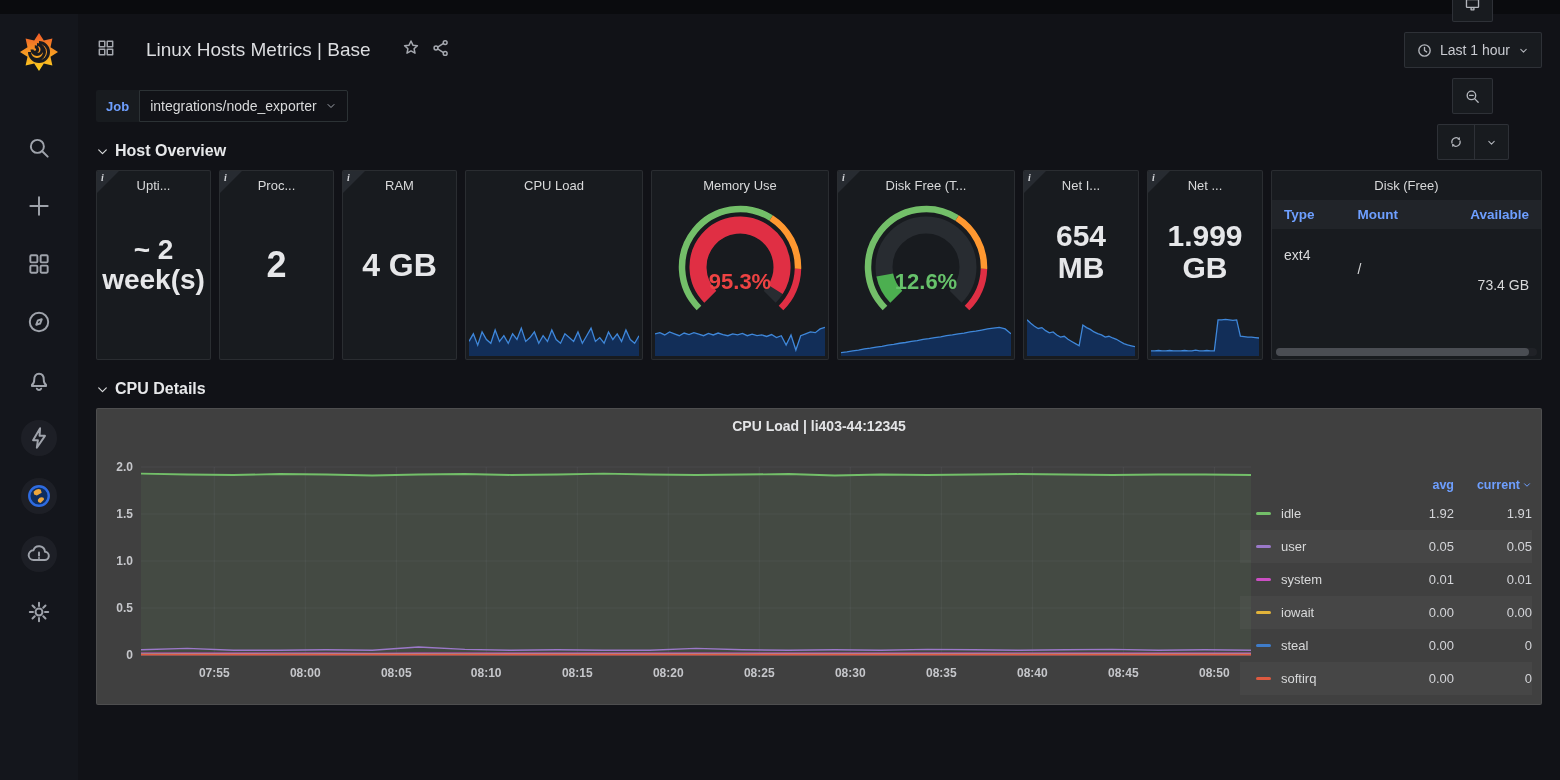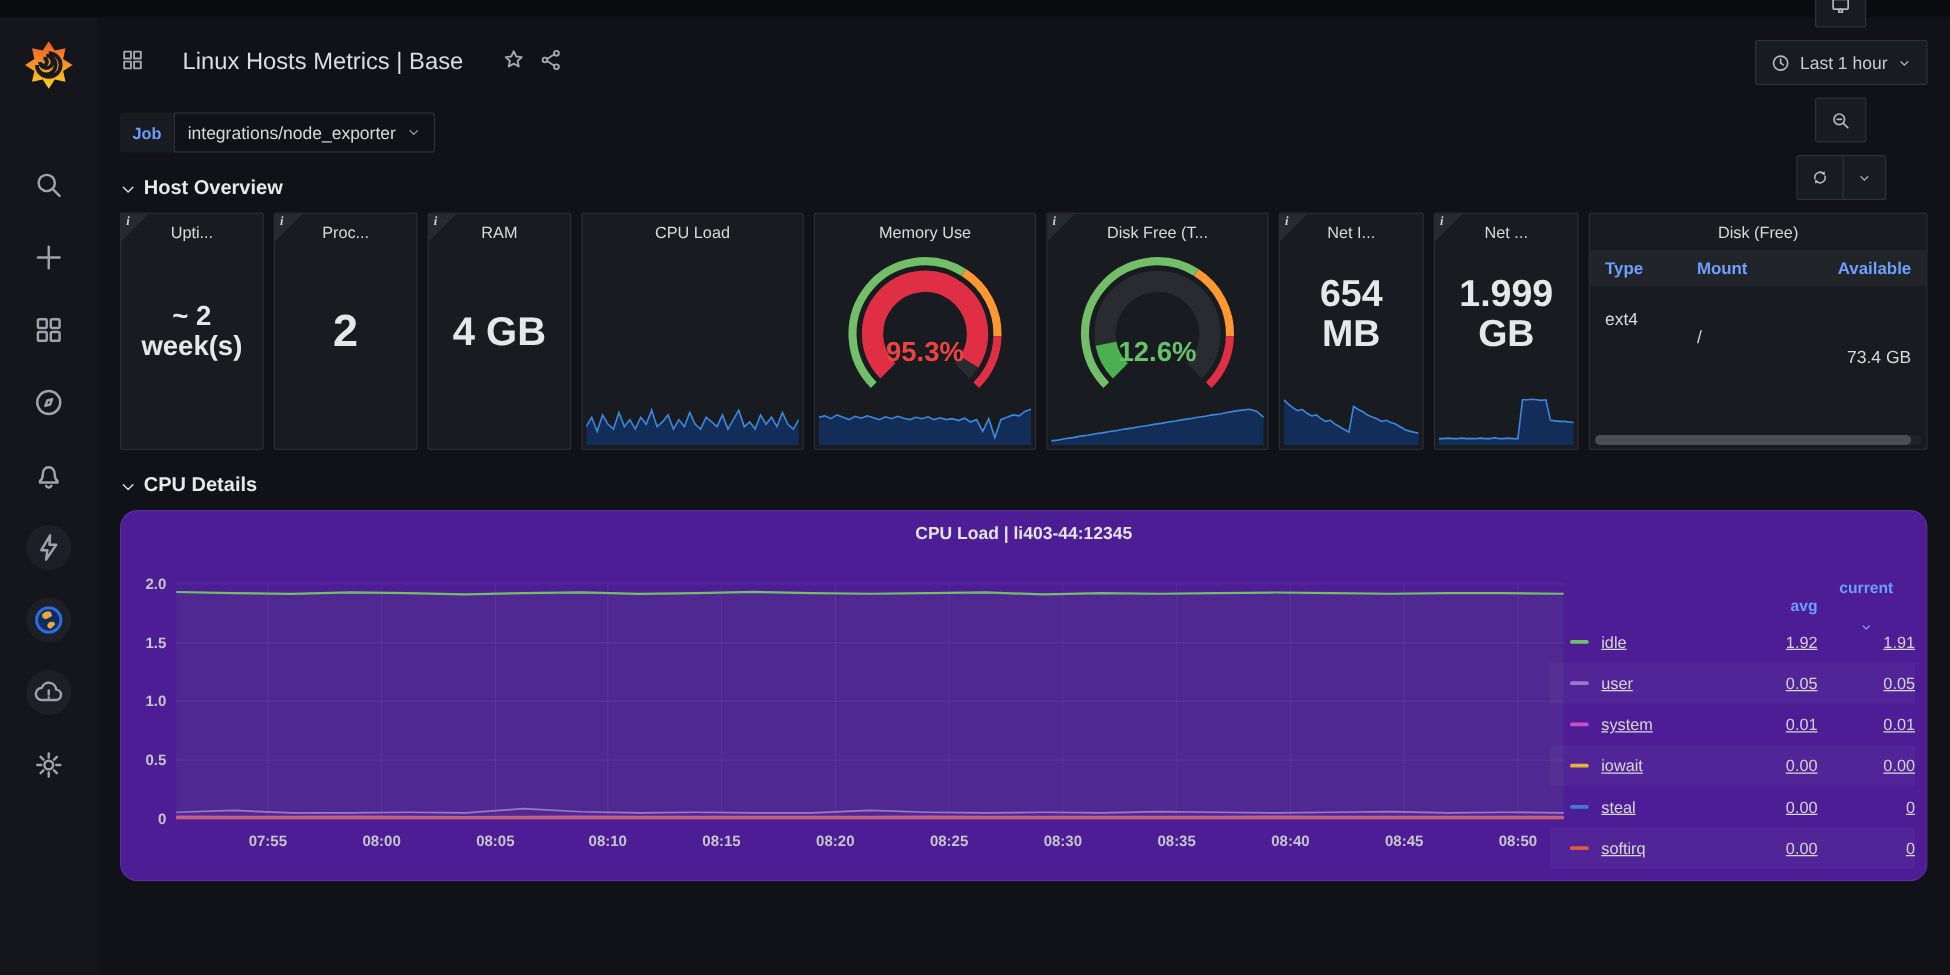--- a/index.html
+++ b/index.html
@@ -54,29 +54,29 @@
   .spark{position:absolute;left:3px;right:3px;bottom:3px;z-index:2;}
   .spark svg{display:block;width:100%;height:100%;}
   .gwrap{position:absolute;left:50%;top:20px;transform:translateX(-50%);z-index:1;}
   
   .tblhead{display:flex;background:#212429;margin-top:7px;padding:7px 12px;font-size:13.5px;font-weight:700;color:#6e9fff;}
   .tc1{width:30%;} .tc2{width:33%;} .tc3{width:37%;text-align:right;}
   .tblrow{display:flex;padding:4px 12px;font-size:14px;color:#d8d9da;}
   .hscroll{position:absolute;left:4px;right:4px;bottom:3px;height:8px;background:#202227;border-radius:4px;}
   .hthumb{width:97%;height:100%;background:#4a4d53;border-radius:4px;cursor:pointer;}
   
-  .chartpanel{margin-top:10px;height:295px;background:#4c1d95;border:1px solid rgba(204,204,220,0.10);border-radius:14px;position:relative;overflow:hidden;}
+  .chartpanel{margin-top:10px;height:295px;background:#404040;border:1px solid rgba(204,204,220,0.10);border-radius:2px;position:relative;overflow:hidden;}
   .ctitle{text-align:center;font-size:14px;font-weight:700;color:#e3e4e6;padding-top:9px;cursor:pointer;}
   #plot{position:absolute;left:8px;top:50px;}
   .legend{position:absolute;right:9px;top:64px;width:292px;font-size:13px;}
   .lhead{display:flex;align-items:center;height:24px;font-weight:700;color:#6e9fff;font-size:12.5px;}
   .lhead .sp{flex:1;} .lavg{width:58px;text-align:right;cursor:pointer;} 
-  .lcur{width:78px;text-align:right;cursor:pointer;display:inline-flex;justify-content:flex-end;align-items:center;gap:20px;flex-direction:column;}
+  .lcur{width:78px;text-align:right;cursor:pointer;display:inline-flex;justify-content:flex-end;align-items:center;gap:2px;}
   .lcur svg{width:10px;height:10px;stroke:#6e9fff;fill:none;stroke-width:2.4;stroke-linecap:round;stroke-linejoin:round;}
-  .lrow{display:flex;align-items:center;height:33px;padding-left:16px;text-decoration:underline;}
+  .lrow{display:flex;align-items:center;height:33px;padding-left:16px;}
   .lrow.alt{background:rgba(204,204,220,0.045);}
   .dash{width:15px;height:3px;border-radius:2px;flex-shrink:0;}
   .lname{margin-left:10px;flex:1;color:#d8d9da;cursor:pointer;}
   .lv{width:58px;text-align:right;color:#d3d4d8;} .lv2{width:78px;text-align:right;color:#d3d4d8;}
 </style>
 </head>
 <body>
 
 <div class="topstrip"></div>
 <div class="shell">
@@ -261,21 +261,21 @@
       <span class="stxt">Host Overview</span>
     </div>
 
     <div class="prow">
 
       <div class="panel w-s">
         <div class="corner">
             <span class="ci">i</span>
           </div>
         <div class="ptitle">Upti...</div>
-        <div class="statv" style="font-size:22px;">~ 2 week(s)</div>
+        <div class="statv" style="font-size:28px;">~ 2 week(s)</div>
       </div>
 
       <div class="panel w-s">
         <div class="corner">
             <span class="ci">i</span>
           </div>
         <div class="ptitle">Proc...</div>
         <div class="statv" style="font-size:36px;">2</div>
       </div>
 

